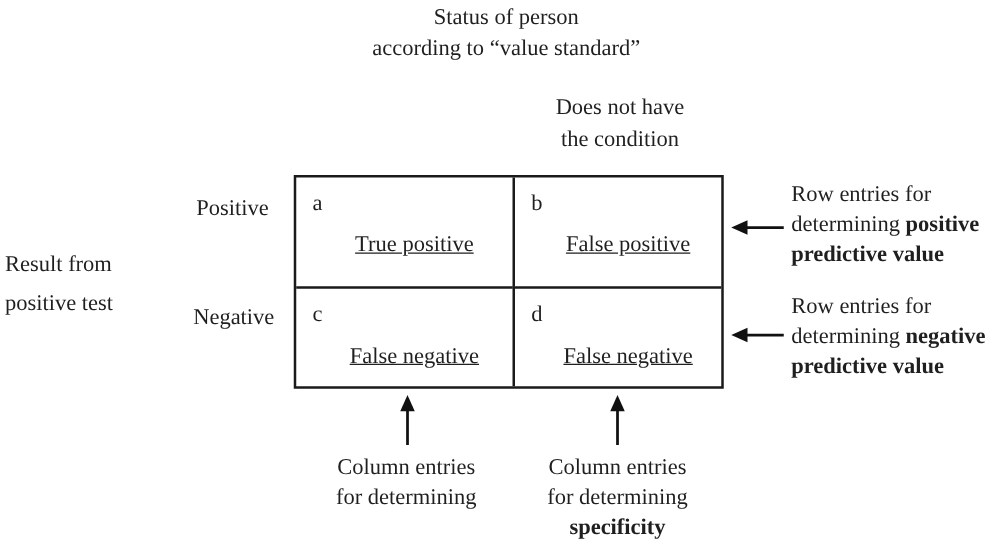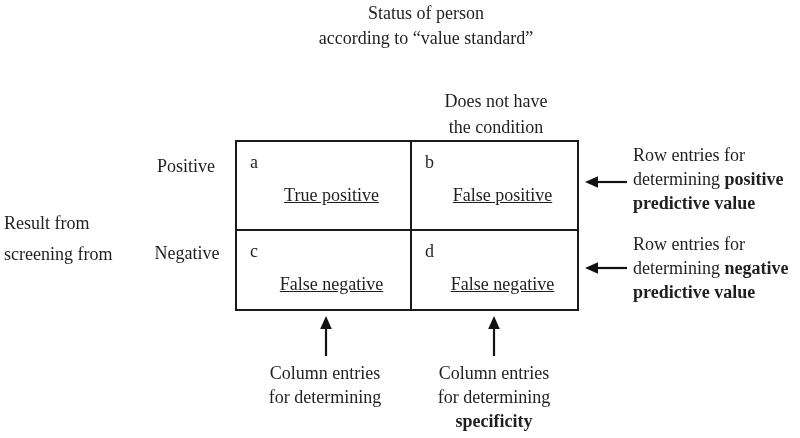--- a/index.html
+++ b/index.html
@@ -46,33 +46,33 @@
   }
 
   .annot-line { white-space: nowrap; }
   .arrow-svg { display: block; }
 </style>
 </head>
 <body>
 
 <div class="canvas">
 
-  <div class="abs center lh25" style="left:265px; top:1px; width:322px;">
+  <div class="abs center lh25" style="left:244px; top:1px; width:322px;">
     <div>Status of person</div>
     <div>according to “value standard”</div>
   </div>
 
-  <div class="abs center lh26" style="left:426px; top:88px; width:140px;">
+  <div class="abs center lh26" style="left:426px; top:72px; width:140px;">
     <div>Does not have</div>
     <div>the condition</div>
   </div>
 
-  <div class="abs" style="left:4px; top:196px; line-height:31px;margin-top:12px;">
+  <div class="abs" style="left:4px; top:196px; line-height:31px;">
     <div>Result from</div>
-    <div>screening from</div>
+    <div>positive test</div>
   </div>
 
   <div class="abs center lh24" style="left:136px; top:154px; width:100px;">Positive</div>
   <div class="abs center lh24" style="left:137px; top:241px; width:100px;">Negative</div>
 
   <div class="fourfold">
     <div class="cell">
       <span class="cell-letter">a</span>
       <span class="cell-label">True positive</span>
     </div>

